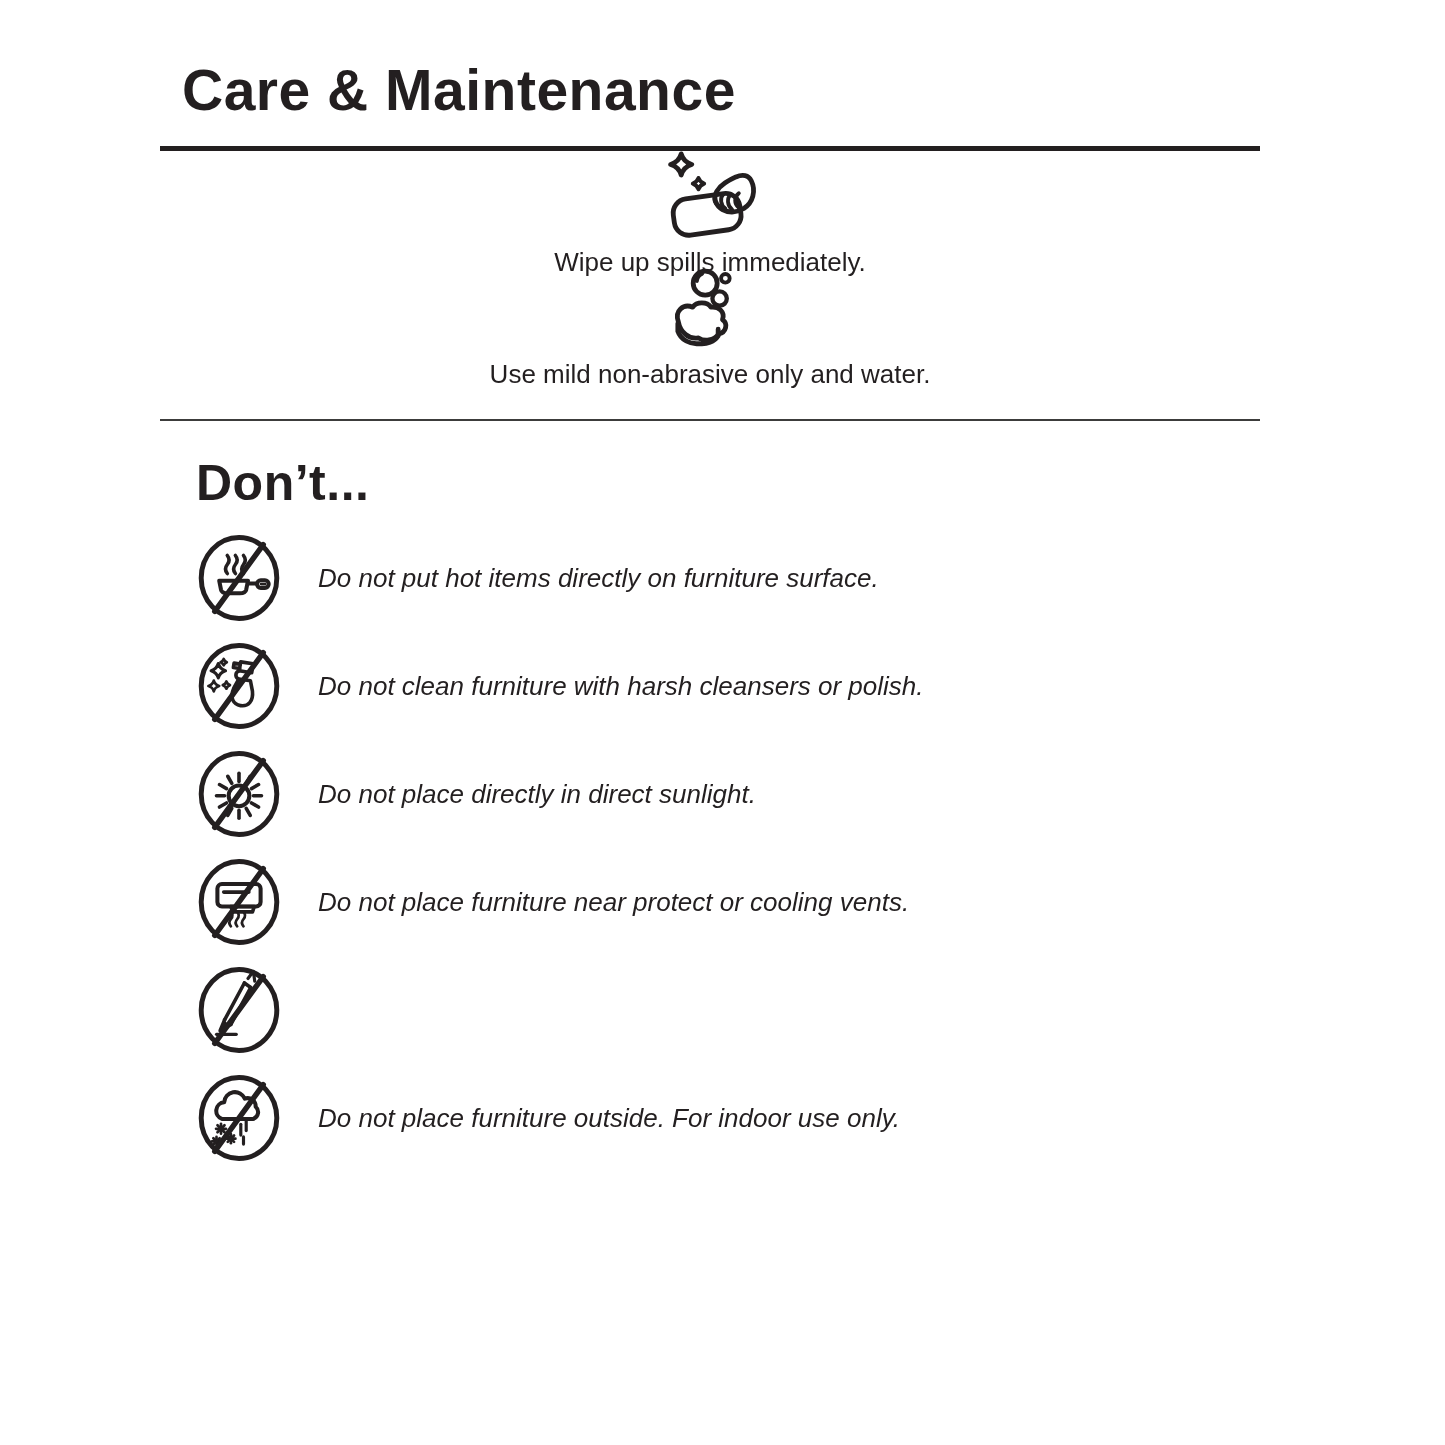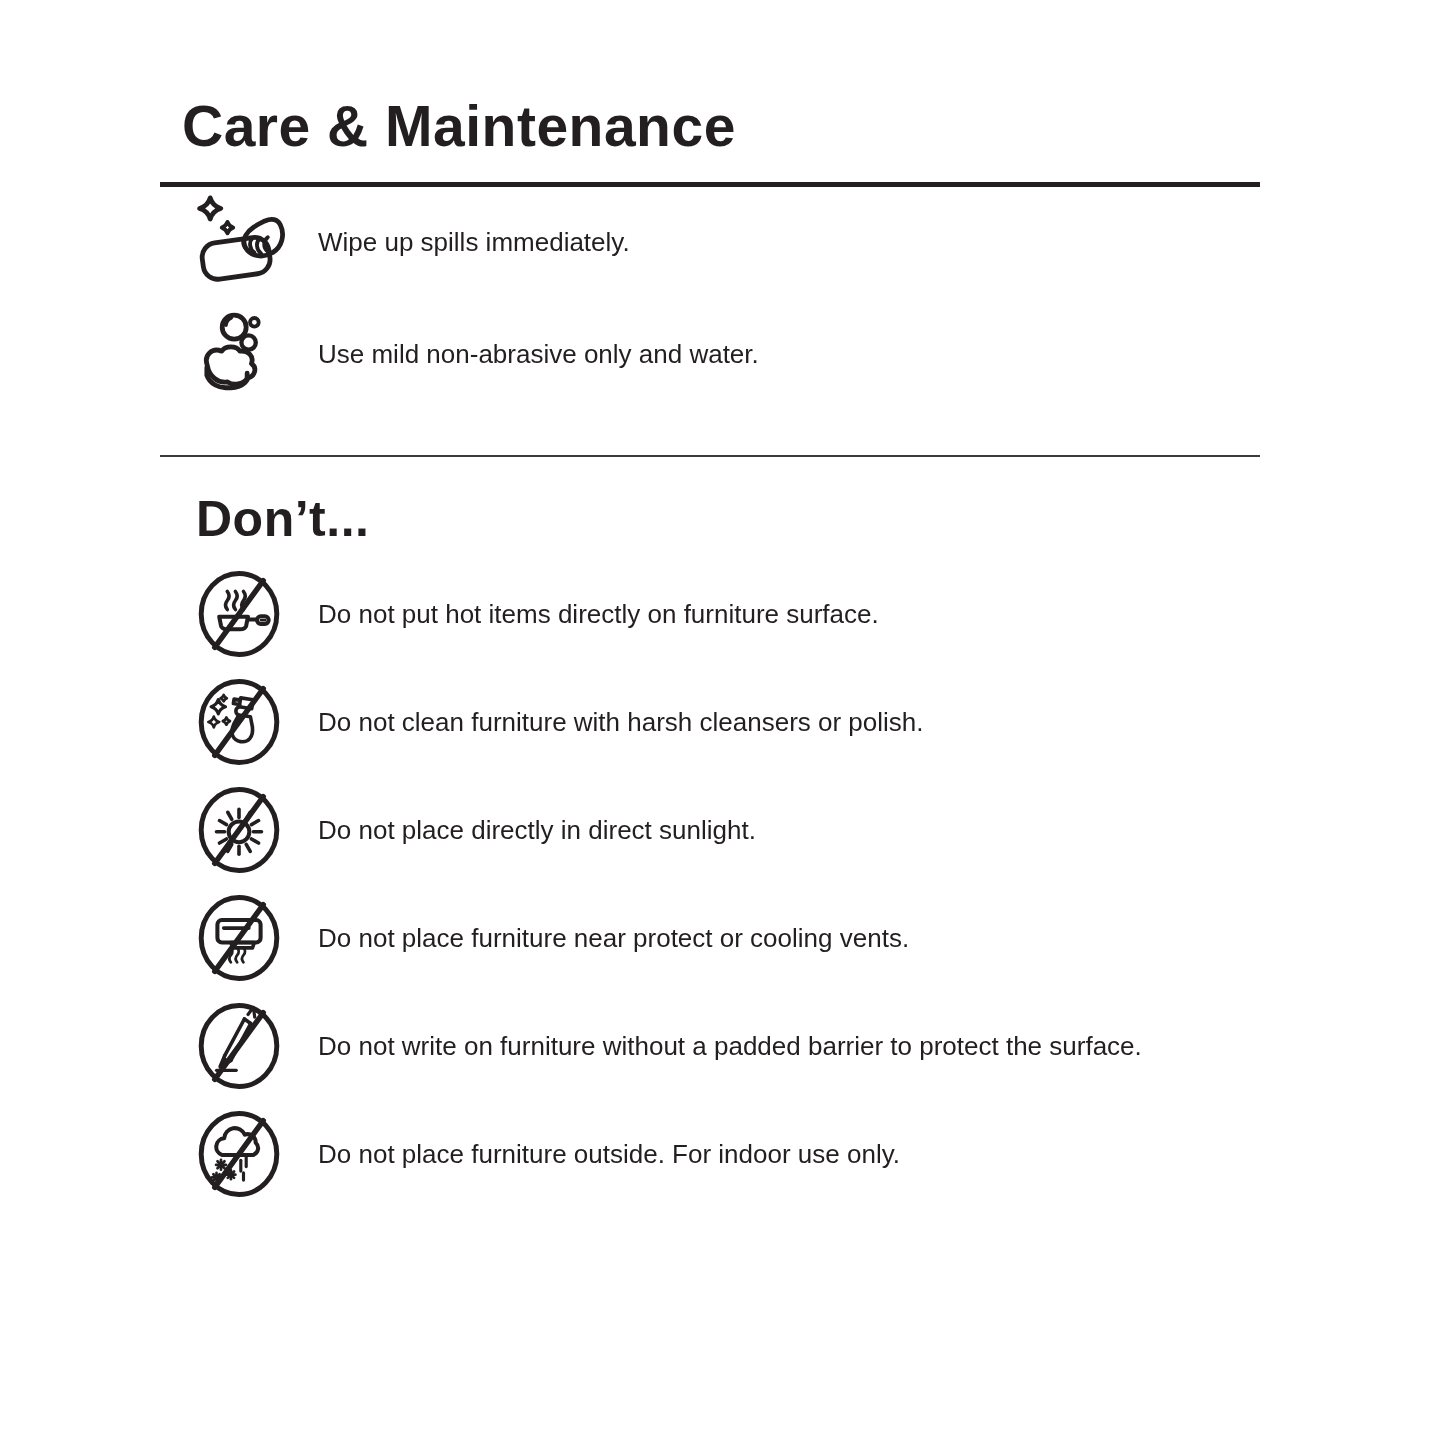--- a/index.html
+++ b/index.html
@@ -8,31 +8,31 @@
     position:relative;
     width:1445px; height:1445px;
     background:var(--bg,#ffffff);
     font-family:"Liberation Sans", sans-serif;
     color:var(--ink,#231f20);
     overflow:hidden;
   }
   .content { padding:58px 185px 0 160px; }
   .title {
     font-size:57px; font-weight:bold; letter-spacing:0.5px;
-    margin-left:22px; line-height:1.15;margin-top:36px;
+    margin-left:22px; line-height:1.15;
   }
   .rule-thick { height:5px; background:var(--ink,#231f20); margin-top:22px; }
   .rule-thin  { height:2px; background:var(--thin,#3c3c3b); margin-top:44px; }
   .heading {
     font-size:50px; font-weight:bold; letter-spacing:0.5px;
     margin:34px 0 12px 36px; line-height:1.15;
   }
   .row { display:flex; align-items:center; }
-  .row.do   { height:112px; }
-  .row.dont { height:108px; }
+  .row.do   { height:112px;flex-direction:column; }
+  .row.dont { height:108px;font-style:italic; }
   .icon-cell { width:158px; flex-shrink:0; display:flex; justify-content:center; align-items:center; }
   .item-text { font-size:26px; white-space:nowrap; color:var(--ink,#231f20); }
   svg { display:block; color:var(--ink,#231f20); }
   svg * { stroke:currentColor; fill:none; stroke-linecap:round; stroke-linejoin:round; }
   .s5  { stroke-width:5; }
   .s45 { stroke-width:4.5; }
   .s4  { stroke-width:4; }
   .s3  { stroke-width:3; }
   .s35 { stroke-width:3.5; }
   .s55 { stroke-width:5.5; }
@@ -171,21 +171,20 @@
             <path class="s4" d="M56 20 L34 61"></path>
             <path class="s4" d="M63 25 L41 66"></path>
             <path class="s4" d="M56 20 L63 25"></path>
             <path class="s35" d="M60 15 L66 7 L67.5 18"></path>
             <path class="s4" d="M34 61 L29 73 L41 66"></path>
             <path class="s3" d="M32 68 L35 64.5"></path>
             <path class="s35" d="M25 77 H47"></path>
             <path class="s6" d="M77 13 L23 87"></path>
           </svg>
         </div>
-        <p class="item-text">Do not write on furniture without a padded barrier to protect the surface.</p>
       </div>
 
       <div class="row dont">
         <div class="icon-cell">
           <svg width="90" height="96" viewBox="0 0 100 100">
             <ellipse class="s55" cx="50" cy="50" rx="42" ry="45"></ellipse>
             <path class="s45" d="M31 51 A9.5 9.5 0 0 1 33.5 32.6 A12 12 0 0 1 56.5 28.5 A9 9 0 0 1 68.5 37.5 A8 8 0 0 1 66 51 Z"></path>
             <g class="s3">
               <path d="M24.5 62 H35.5"></path>
                 <path d="M30 56.5 V67.5"></path>

